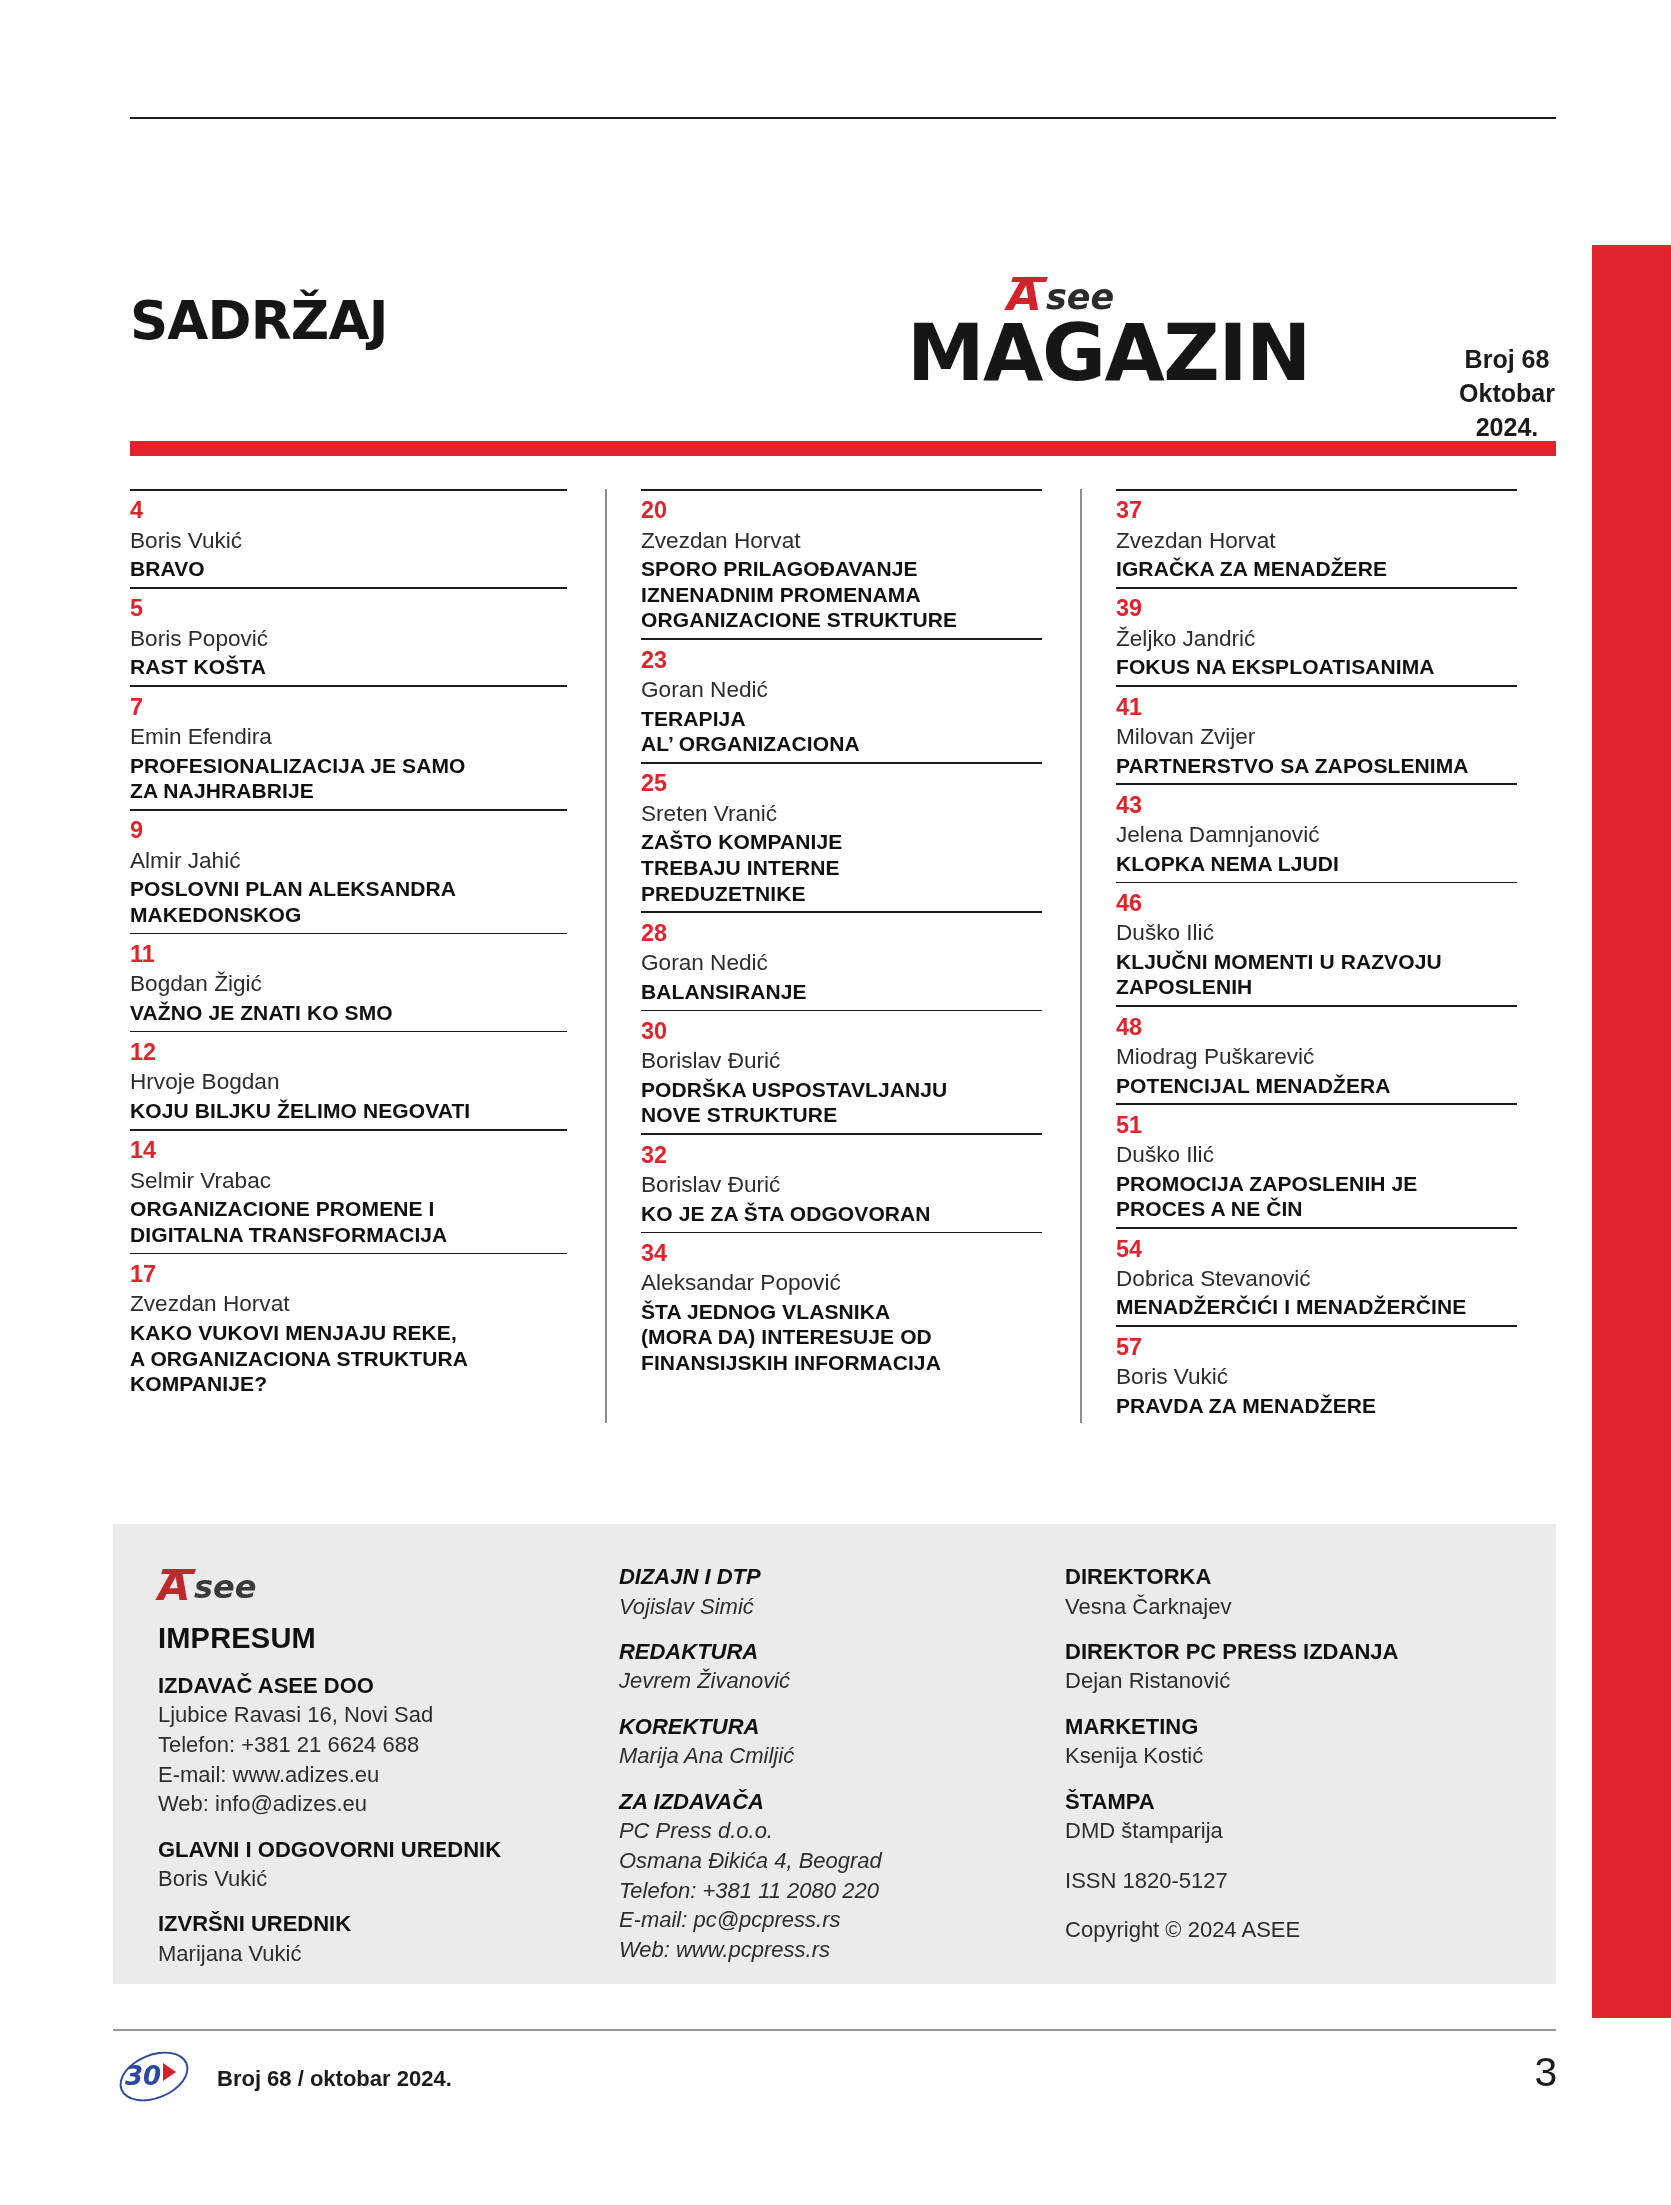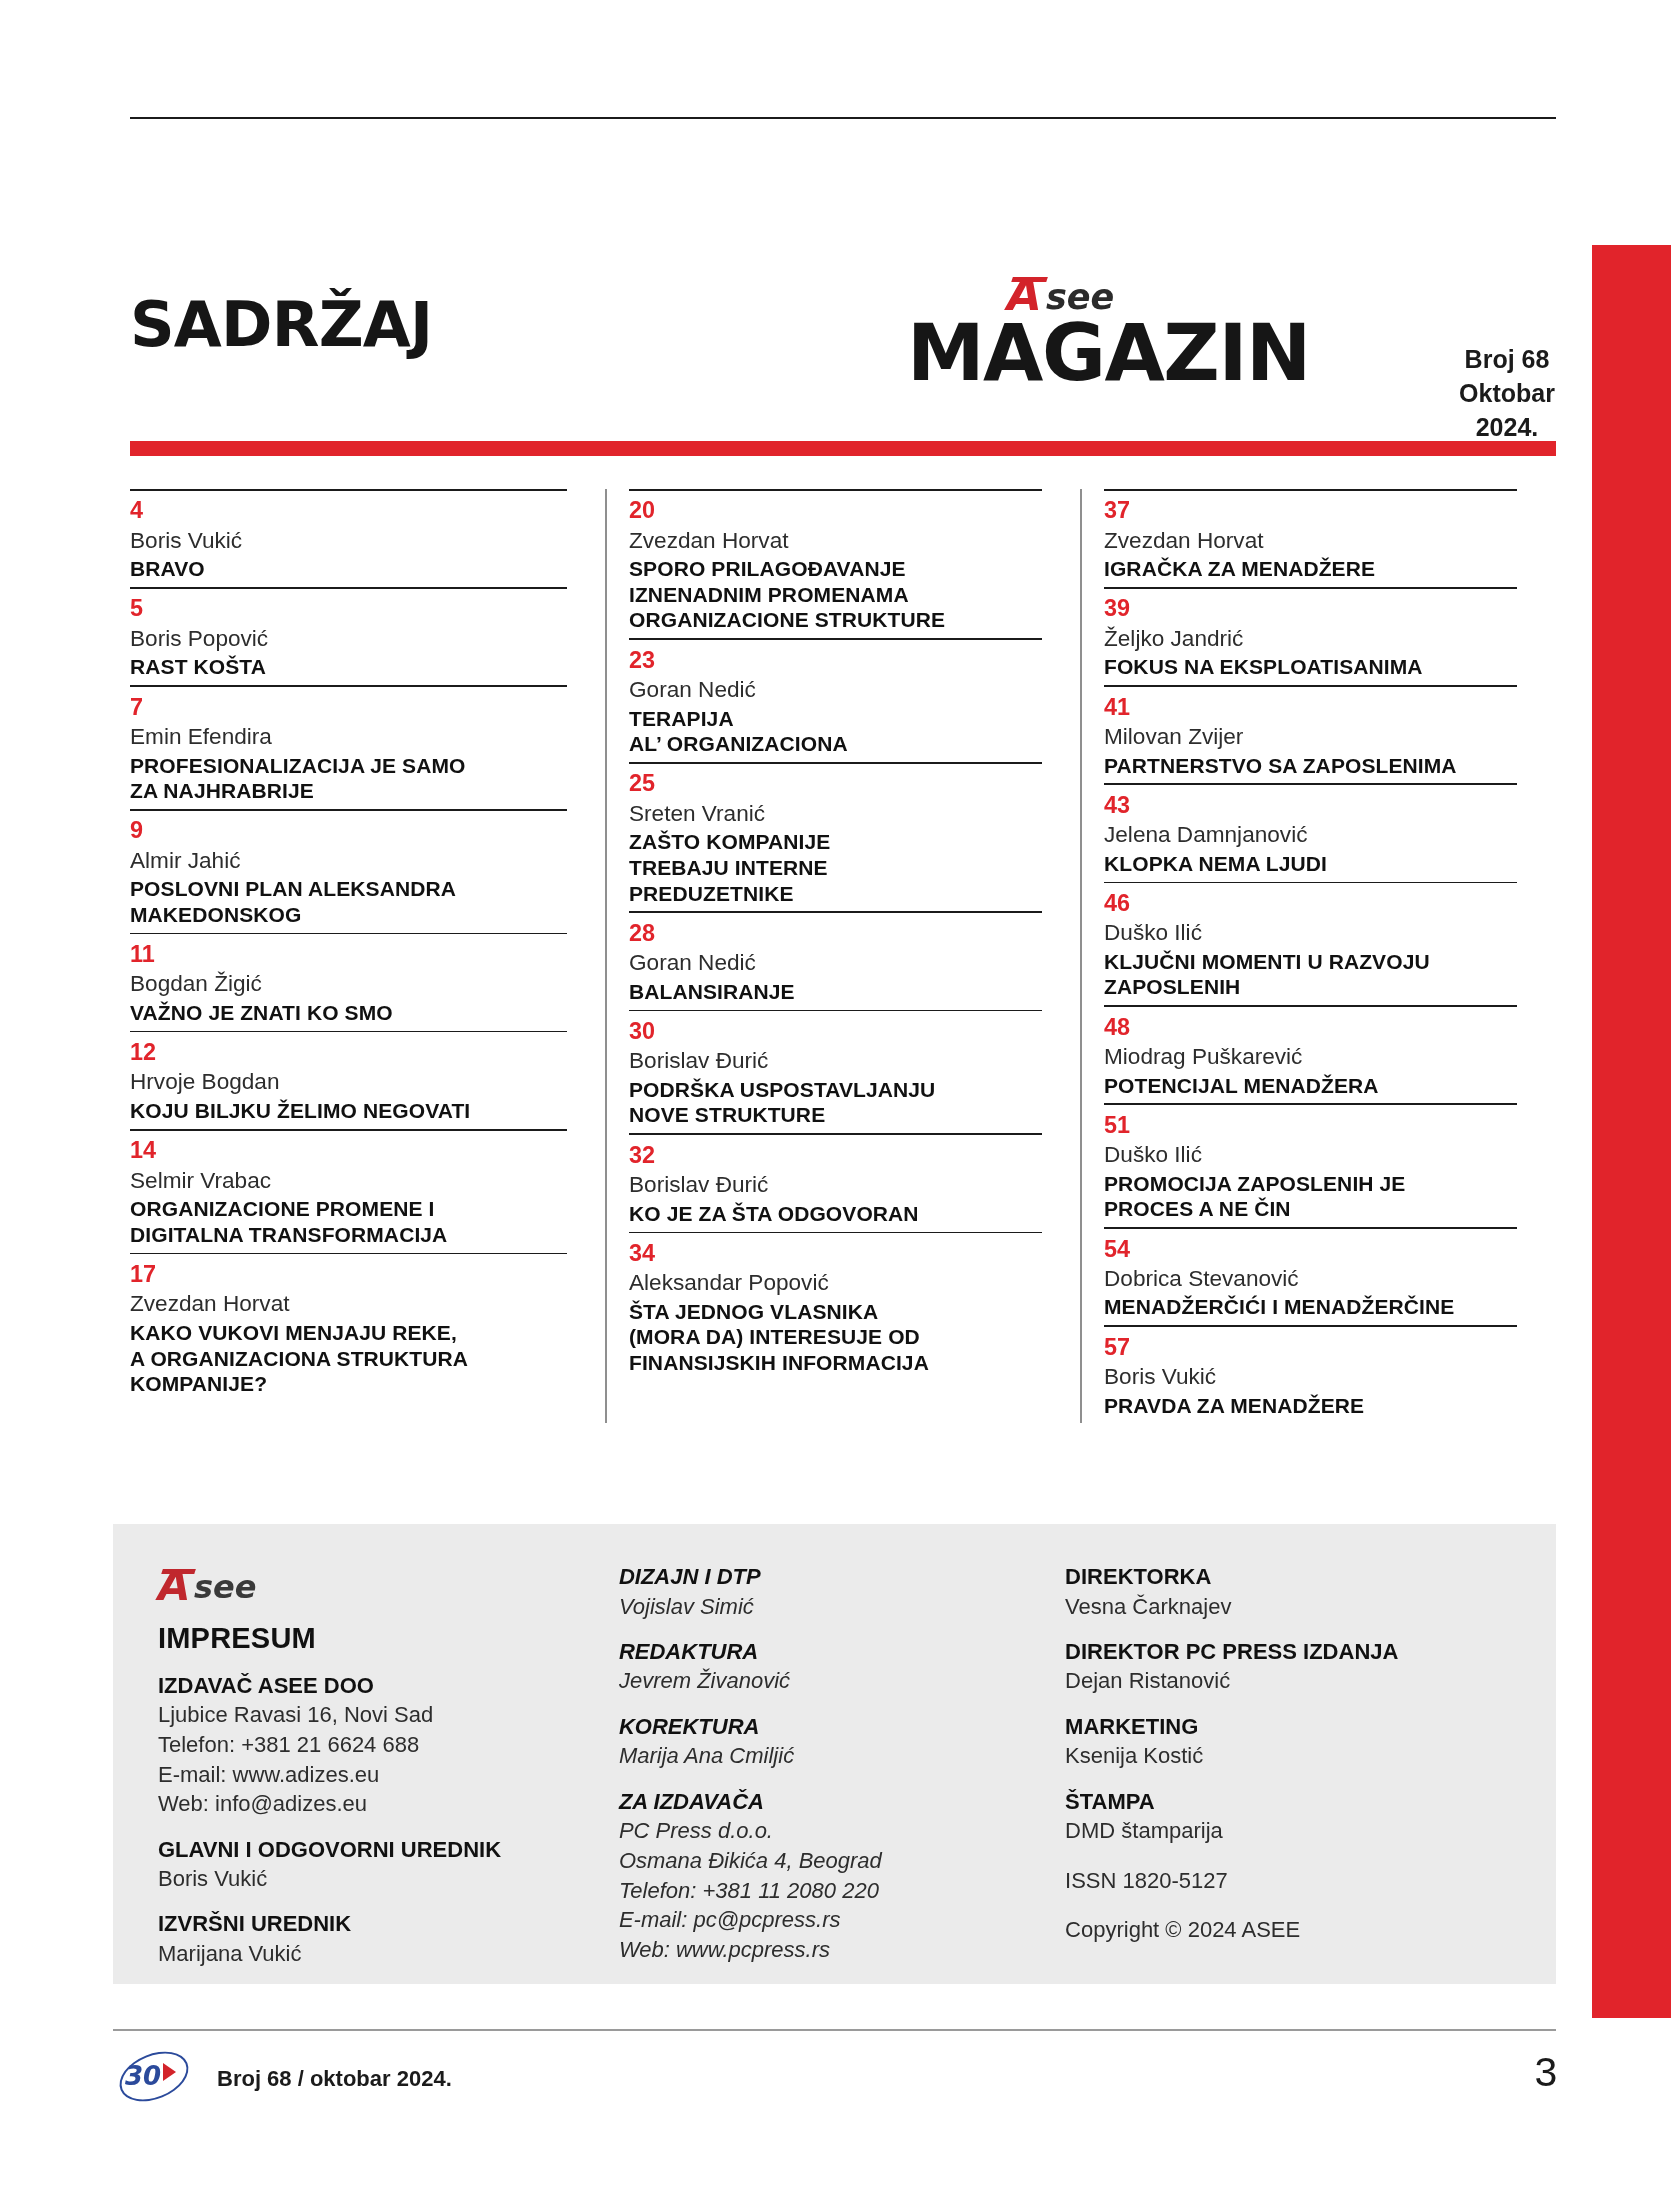--- a/index.html
+++ b/index.html
@@ -42,21 +42,21 @@
 
   
   .header {
     position: absolute;
     left: 130px; top: 294px;
     width: 1426px; height: 121px;
   }
   .sadrzaj {
     position: absolute;
     left: 0; top: 0;
-    font-size: 62px;
+    font-size: 53px;
     font-weight: 800;
     letter-spacing: -0.8px;
     line-height: 1;
     color: #161616;
     font-family: "DejaVu Sans", sans-serif;
   }
   .masthead {
     position: absolute;
     left: 777px; top: -26.4px;
     width: 483px;
@@ -126,21 +126,21 @@
     left: 130px; top: 489px;
     width: 1426px;
     display: flex;
     gap: 0;
   }
   .col {
     width: 475px;
     padding-right: 38px;
     position: relative;
   }
-  .col + .col { padding-left: 24px; }
+  .col + .col { padding-left: 36px; }
   .col-div {
     position: absolute;
     top: 0; bottom: 0;
     width: 1.5px;
     background: #8f8f8f;
   }
 
   .entry { position: relative; padding: 0 0 5.3px 0; }
   .entry .rule {
     height: 1.5px;

